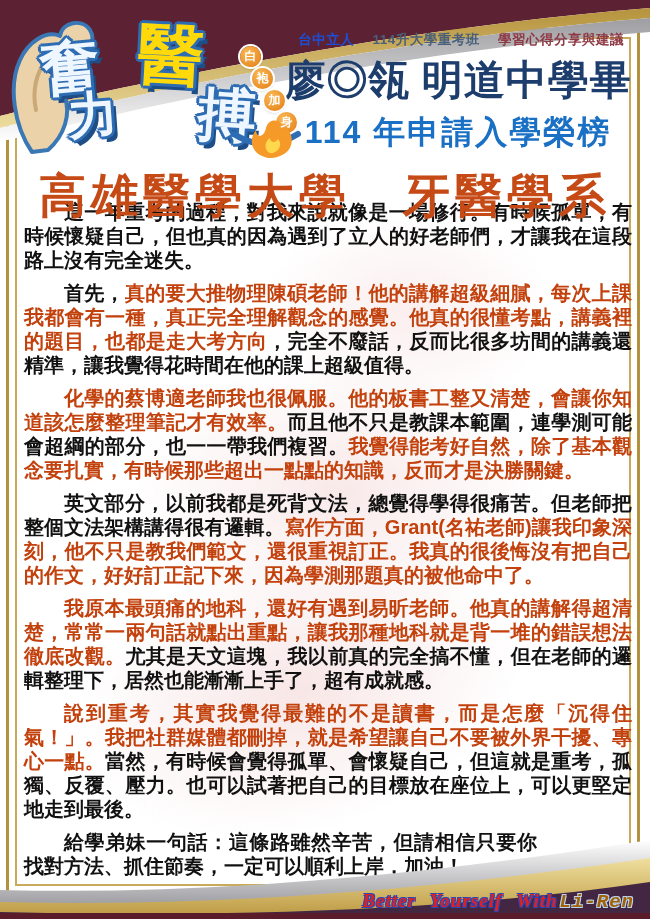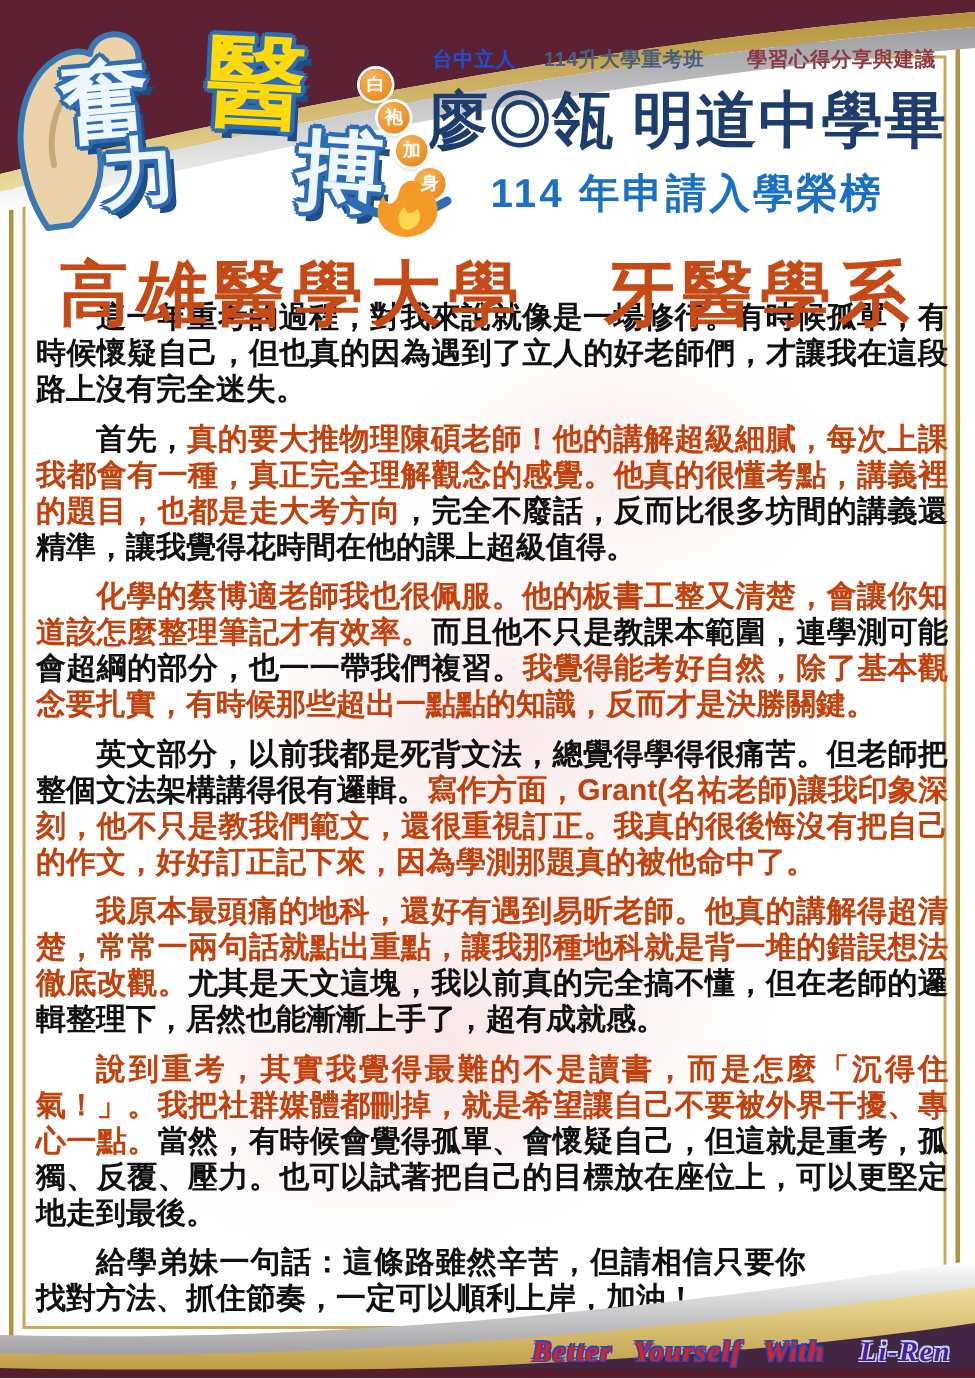--- a/index.html
+++ b/index.html
@@ -35,48 +35,48 @@
         background:radial-gradient(circle at 35% 30%,#f8b857,#e57d12);
         box-shadow:0 0 0 2px #fff,0 2px 3px rgba(0,0,0,.25);
         color:#fff;font-size:12px;font-weight:bold;display:flex;align-items:center;justify-content:center;}
   .r0{left:240px;top:34px;} .r1{left:252px;top:56px;} .r2{left:264px;top:78px;} .r3{left:276px;top:100px;}
   .arm-icon{position:absolute;left:2px;top:2px;}
   .flame-icon{position:absolute;left:232px;top:104px;}
 
   
   .tagline{position:absolute;top:31px;right:26px;z-index:4;font-size:13.5px;font-weight:bold;
            letter-spacing:.5px;white-space:nowrap;}
-  .tag-org{color:#1d4ed8;} .tag-prog{color:#4a6078;margin-left:14px;} .tag-topic{color:#8e3a45;margin-left:24px;}
+  .tag-org{color:#1d4ed8;} .tag-prog{color:#4a6078;margin-left:14px;} .tag-topic{color:#8e3a45;margin-left:14px;}
 
   .student{position:absolute;top:53px;left:278px;right:12px;z-index:4;text-align:center;
            font-family:"Liberation Serif",serif;font-weight:900;font-size:41px;color:#1d3d6d;
            letter-spacing:1px;white-space:nowrap;}
   .banner{position:absolute;top:111px;left:278px;right:12px;z-index:4;text-align:center;
-          font-weight:900;font-size:27px;color:#1a70c4;letter-spacing:2px;white-space:nowrap;}
+          font-weight:900;font-size:32px;color:#1a70c4;letter-spacing:2px;white-space:nowrap;}
   .result-title{position:absolute;top:149px;left:0;right:0;margin:16px;z-index:4;text-align:center;
           font-family:"Liberation Serif",serif;font-weight:900;font-size:47px;color:#c54a15;
           letter-spacing:5px;white-space:nowrap;}
 
   
   .article{position:absolute;top:200px;left:24px;right:18px;z-index:2;
            font-size:20px;line-height:24px;text-align:justify;color:#111;font-weight:bold;}
   .article p{margin:0 0 9px 0;text-indent:2em;}
   .article p.narrow{padding-right:95px;}
   .article span.red{color:#c2410c;}
   .article span.black{color:#111;}
 
   
   .ftr-svg{position:absolute;bottom:0;left:0;z-index:5;}
   .slogan{position:absolute;bottom:6px;right:16px;z-index:6;white-space:nowrap;
           font-family:"Liberation Serif",serif;font-style:italic;font-weight:bold;
           font-size:19px;letter-spacing:1px;}
   .slogan .sl-red{color:#e02020;margin-left:14px;
           text-shadow:-1px -1px 0 #2b47b8,1px -1px 0 #2b47b8,-1px 1px 0 #2b47b8,1px 1px 0 #2b47b8;}
-  .slogan .sl-blue{color:#4c1d95;margin-left:23px;
-          text-shadow:-1px -1px 0 #bcd2ee,1px -1px 0 #bcd2ee,-1px 1px 0 #bcd2ee,1px 1px 0 #bcd2ee;}
+  .slogan .sl-blue{color:#a16207;margin-left:2px;
+          text-shadow:-1px -1px 0 #bcd2ee,1px -1px 0 #bcd2ee,-1px 1px 0 #bcd2ee,1px 1px 0 #bcd2ee;font-family:Liberation Mono, monospace;}
 </style>
 </head>
 <body>
 
 <div class="page">
 
   <div class="card">
     <div class="wm wm1"></div>
     <div class="wm wm2"></div>
     <div class="wm wm3"></div>

